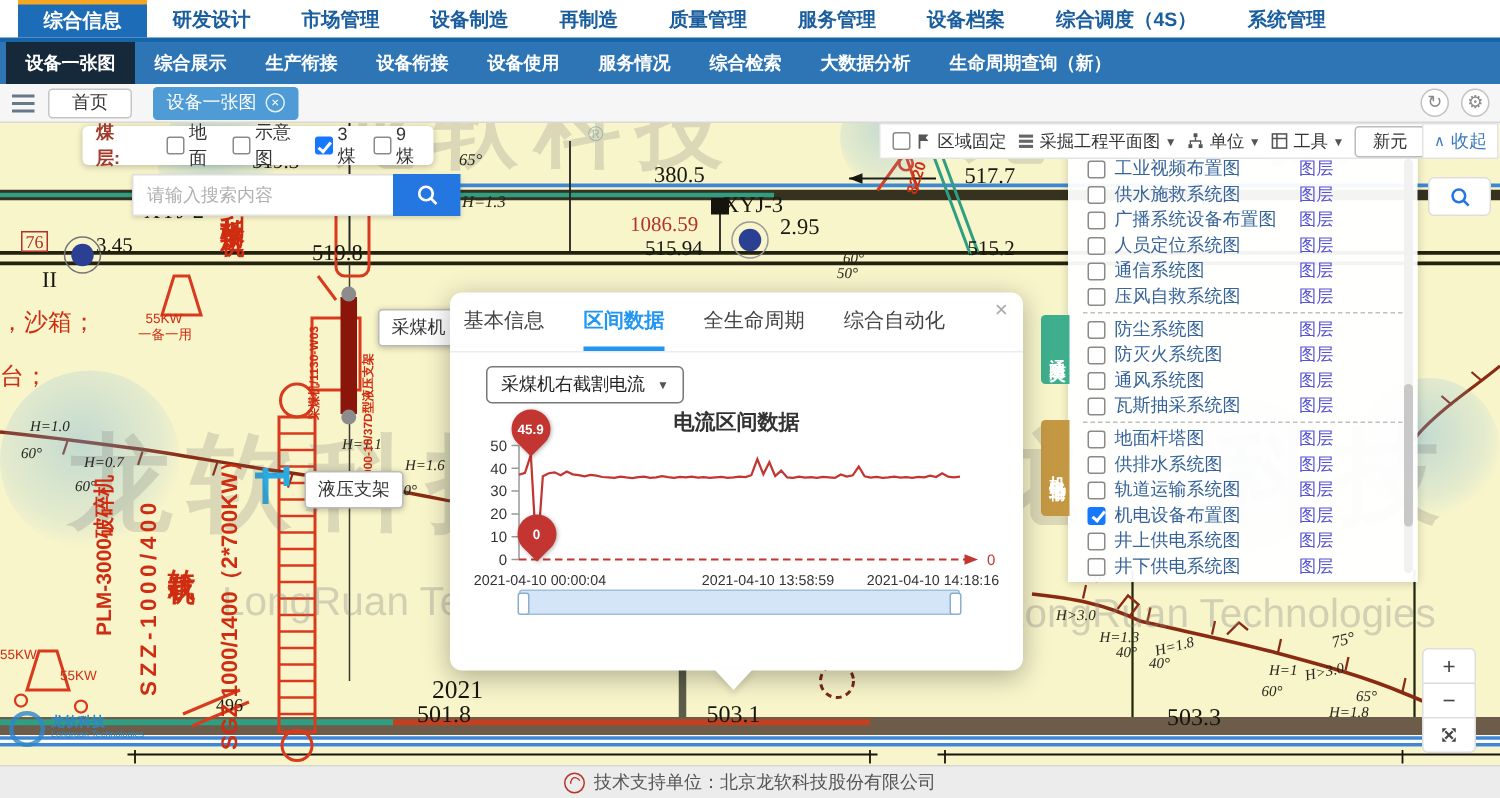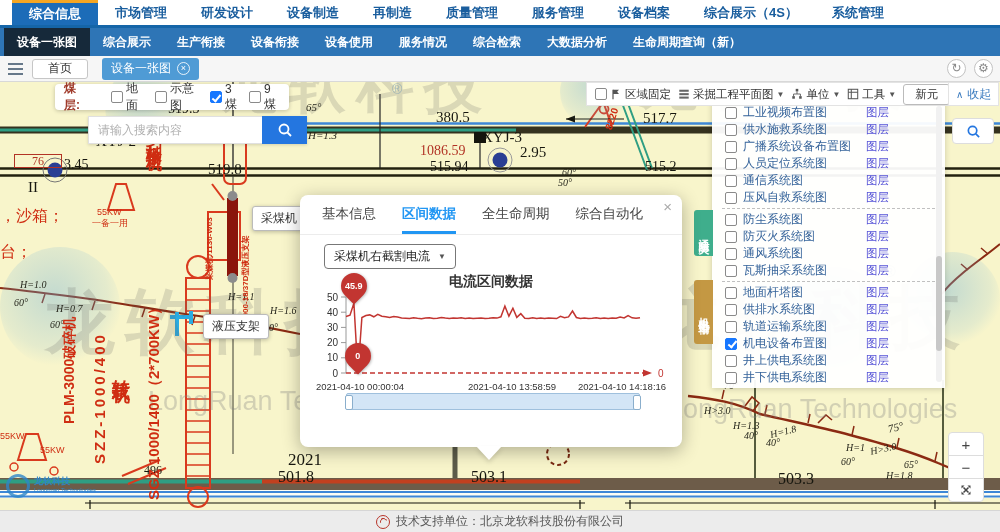--- a/index.html
+++ b/index.html
@@ -32,21 +32,21 @@
   .map-lines{position:absolute;left:0;top:0;z-index:0}
   .dragon{position:absolute;border-radius:50%;z-index:1;
     background:radial-gradient(circle at 45% 40%, rgba(110,175,215,.38) 0%, rgba(110,175,215,.14) 55%, rgba(110,175,215,0) 72%)}
   .wm-cn{position:absolute;font-weight:bold;color:rgba(100,100,100,.20);letter-spacing:10px;white-space:nowrap;z-index:1;line-height:1}
   .wm-en{position:absolute;color:rgba(130,130,130,.32);white-space:nowrap;z-index:1;line-height:1}
   .wm-reg{position:absolute;color:rgba(110,150,180,.55);z-index:1;line-height:1}
 
   .mlabel{position:absolute;white-space:nowrap;z-index:2;line-height:1}
   .num{font-family:"Liberation Serif",serif;color:#17170f}
   .red{color:#b23325}
-  .box{border:1px solid #b23325;padding:0 17px}
+  .box{border:1px solid #b23325;padding:0 2px}
   .ann{font-family:"Liberation Serif",serif;font-style:italic;color:#26261c}
   .red-label{color:#cf2d12}
   .vcjk{writing-mode:vertical-rl;text-orientation:upright;font-weight:bold;letter-spacing:3px}
   .vrot{transform-origin:0 0;font-weight:bold}
   .sp{letter-spacing:3px}
   .mtooltip{position:absolute;background:#fff;border:1px solid #bbb;border-radius:3px;box-shadow:0 1px 4px rgba(0,0,0,.25);padding:3px 8px;font-size:12px;color:#333;z-index:3}
 
   
   .cb{display:inline-block;width:12px;height:12px;border:1px solid #8a8a8a;border-radius:2px;background:#fff;flex:none;position:relative;cursor:pointer}
   .cb.checked{background:#1677ff;border-color:#1677ff}
@@ -82,21 +82,21 @@
   .layer-scroll{position:absolute;right:3px;top:6px;width:6px;height:276px;background:#f1f1f1;border-radius:3px}
   .layer-thumb{position:absolute;left:0;top:150px;width:6px;height:95px;background:#c8c8c8;border-radius:3px;cursor:pointer}
   .cat-tab{position:absolute;left:694px;width:19px;color:#fff;font-size:11px;font-weight:bold;writing-mode:vertical-lr;text-orientation:upright;display:flex;align-items:center;justify-content:center;border-radius:3px 0 0 3px;z-index:5;letter-spacing:2px;padding:3px 0;cursor:pointer}
   .cat-green{top:128px;height:46px;background:#3fae8c}
   .cat-orange{top:198px;height:64px;background:#c49843}
 
   
   .data-panel{position:absolute;left:300px;top:113px;width:382px;height:252px;background:#fff;border-radius:8px;box-shadow:0 4px 18px rgba(0,0,0,.3);z-index:7}
   .dp-arrow{position:absolute;left:176px;top:251px;border-left:13px solid transparent;border-right:13px solid transparent;border-top:14px solid #fff;filter:drop-shadow(0 3px 2px rgba(0,0,0,.12))}
   .dp-close{position:absolute;right:10px;top:3px;font-size:15px;color:#aaa;cursor:pointer;z-index:9}
-  .dp-tabs{display:flex;gap:26px;padding:10px 0 0 22px;border-bottom:1px solid #ececec}
+  .dp-tabs{display:flex;gap:26px;padding:10px 0 0 9px;border-bottom:1px solid #ececec}
   .dp-tab{font-size:13.5px;color:#444;padding-bottom:8px;cursor:pointer}
   .dp-tab.active{color:#2196f3;font-weight:bold;border-bottom:3px solid #2196f3}
   .dp-select{margin:9px 0 0 24px;display:inline-flex;align-items:center;gap:8px;border:1px solid #777;border-radius:4px;padding:3px 9px;font-size:12px;color:#222;curs or:pointer;cursor:pointer}
   .dp-title{text-align:center;font-size:14px;font-weight:bold;color:#333;margin-top:4px}
   #chart-svg{position:absolute;left:0;top:92px}
   .dp-slider{position:absolute;left:46px;top:198px;width:294px;height:17px;background:#d3e5f6;border:1px solid #9fc0dd;border-radius:2px;z-index:8;cursor:pointer}
   .dp-slider::before,.dp-slider::after{content:"";position:absolute;top:1px;width:6px;height:13px;background:#fff;border:1px solid #8aaecc;border-radius:2px}
   .dp-slider::before{left:-2px}
   .dp-slider::after{right:-2px}
   .pin{position:absolute;width:26px;height:26px;background:#c23531;border-radius:50% 50% 50% 0;transform:rotate(-45deg);display:flex;align-items:center;justify-content:center;z-index:9;box-shadow:0 1px 3px rgba(0,0,0,.3)}
@@ -118,28 +118,28 @@
   .footer{position:absolute;left:0;top:510px;width:1000px;height:22px;background:#ececec;border-top:1px solid #d6d6d6;display:flex;align-items:center;justify-content:center;gap:6px;font-size:12px;color:#555;z-index:25}
   .f-logo{width:14px;height:14px;border:1.5px solid #b8352a;border-radius:50%;position:relative;flex:none}
   .f-logo::after{content:"";position:absolute;left:2.5px;top:2.5px;width:5px;height:5px;border:1.5px solid;border-color:#b8352a transparent transparent #b8352a;border-radius:50%;transform:rotate(25deg)}
 </style>
 </head>
 <body>
 
 <div class="topnav">
 
 <div class="item active">综合信息</div>
+    <div class="item">研发设计</div>
     <div class="item">市场管理</div>
-    <div class="item">研发设计</div>
     <div class="item">设备制造</div>
     <div class="item">再制造</div>
     <div class="item">质量管理</div>
     <div class="item">服务管理</div>
     <div class="item">设备档案</div>
-    <div class="item">综合展示（4S）</div>
+    <div class="item">综合调度（4S）</div>
     <div class="item">系统管理</div>
   </div>
 
 <div class="subnav">
 
 <div class="item active">设备一张图</div>
     <div class="item">综合展示</div>
     <div class="item">生产衔接</div>
     <div class="item">设备衔接</div>
     <div class="item">设备使用</div>

